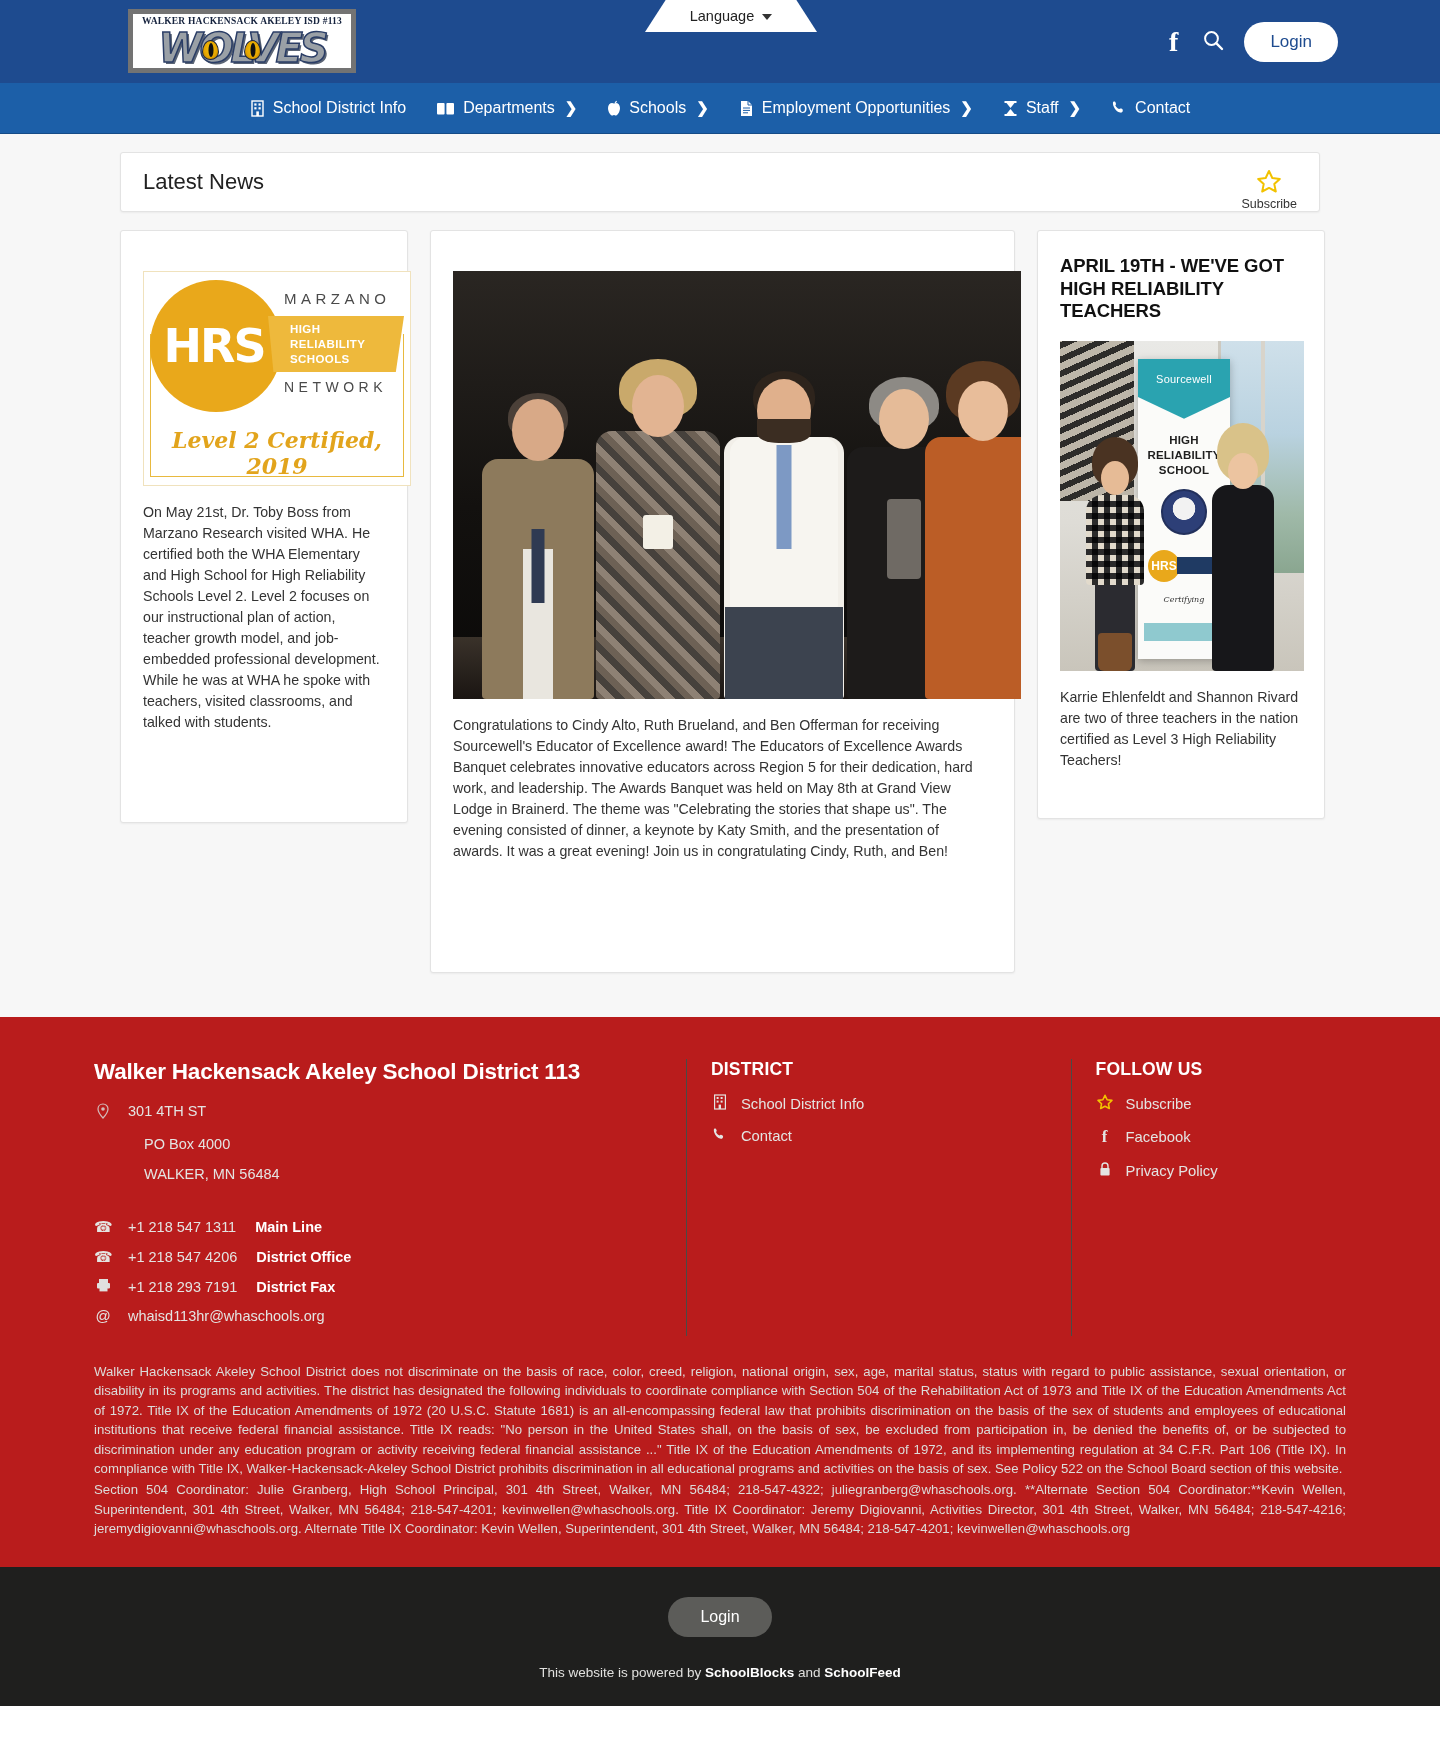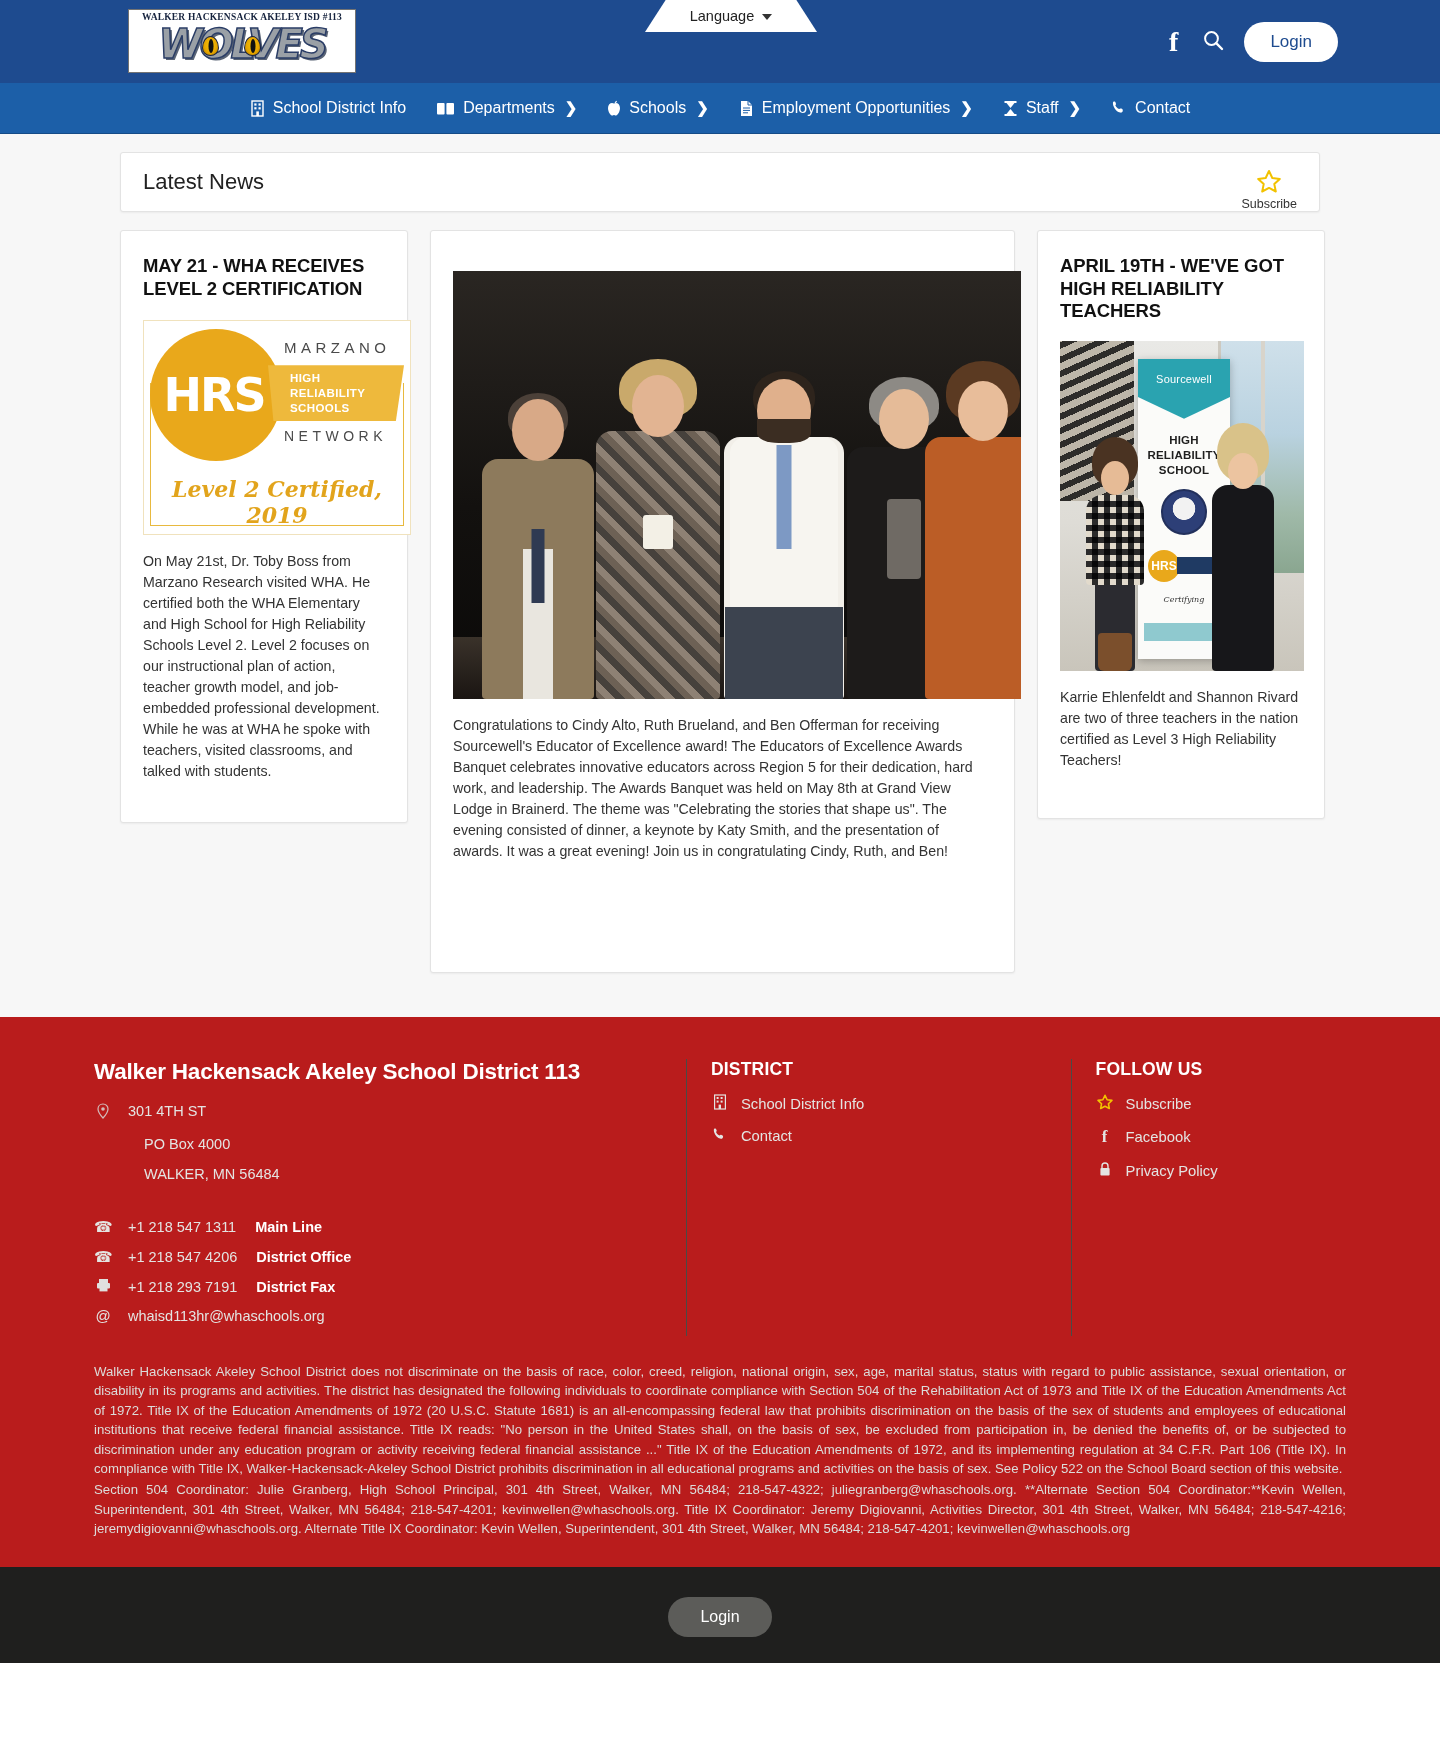--- a/index.html
+++ b/index.html
@@ -18,21 +18,21 @@
     background: #1e4b8f;
     height: 83px;
   }
   .logo-box {
     position: absolute;
     left: 128px;
     top: 9px;
     width: 228px;
     height: 64px;
     background: #ffffff;
-    border: 1px solid #737373;
+    border: 5px solid #737373;
     display: flex;
     flex-direction: column;
     align-items: center;
     justify-content: flex-start;
     padding-top: 2px;
     overflow: hidden;
   }
   .logo-top-text {
     font-family: "Liberation Serif", serif;
     font-size: 9.5px;
@@ -603,21 +603,20 @@
             <polygon points="13,2 16.3,9 23.8,9.9 18.3,15.1 19.8,22.5 13,18.9 6.2,22.5 7.7,15.1 2.2,9.9 9.7,9" fill="none" stroke="#f2c200" stroke-width="2" stroke-linejoin="round"></polygon>
           </svg>
         </span>
         <span class="subscribe-label">Subscribe</span>
       </div>
     </div>
 
     <div class="cards-row">
 
       <div class="card card-1">
-        <h3>MAY 21 - WHA RECEIVES LEVEL 2 CERTIFICATION</h3>
 
         <div class="hrs-graphic">
           <div class="hrs-inner-border"></div>
           <div class="hrs-circle">
             <span>HRS</span>
           </div>
           <div class="marzano-word">MARZANO</div>
           <div class="hrs-banner">
             <div>HIGH</div>
             <div>RELIABILITY</div>
@@ -822,13 +821,16 @@
 
     <div class="legal">
       <p>Walker Hackensack Akeley School District does not discriminate on the basis of race, color, creed, religion, national origin, sex, age, marital status, status with regard to public assistance, sexual orientation, or disability in its programs and activities. The district has designated the following individuals to coordinate compliance with Section 504 of the Rehabilitation Act of 1973 and Title IX of the Education Amendments Act of 1972. Title IX of the Education Amendments of 1972 (20 U.S.C. Statute 1681) is an all-encompassing federal law that prohibits discrimination on the basis of the sex of students and employees of educational institutions that receive federal financial assistance. Title IX reads: "No person in the United States shall, on the basis of sex, be excluded from participation in, be denied the benefits of, or be subjected to discrimination under any education program or activity receiving federal financial assistance ..." Title IX of the Education Amendments of 1972, and its implementing regulation at 34 C.F.R. Part 106 (Title IX). In comnpliance with Title IX, Walker-Hackensack-Akeley School District prohibits discrimination in all educational programs and activities on the basis of sex. See Policy 522 on the School Board section of this website.</p>
       <p>Section 504 Coordinator: Julie Granberg, High School Principal, 301 4th Street, Walker, MN 56484; 218-547-4322; juliegranberg@whaschools.org. **Alternate Section 504 Coordinator:**Kevin Wellen, Superintendent, 301 4th Street, Walker, MN 56484; 218-547-4201; kevinwellen@whaschools.org. Title IX Coordinator: Jeremy Digiovanni, Activities Director, 301 4th Street, Walker, MN 56484; 218-547-4216; jeremydigiovanni@whaschools.org. Alternate Title IX Coordinator: Kevin Wellen, Superintendent, 301 4th Street, Walker, MN 56484; 218-547-4201; kevinwellen@whaschools.org</p>
     </div>
   </div>
 </div>
 
 <div class="footer-bottom">
   <button class="footer-login">Login</button>
+  <div class="powered">
+    <span>This website is powered by </span><b>SchoolBlocks</b><span> and </span><b>SchoolFeed</b>
+  </div>
 </div>
 
 </body></html>

